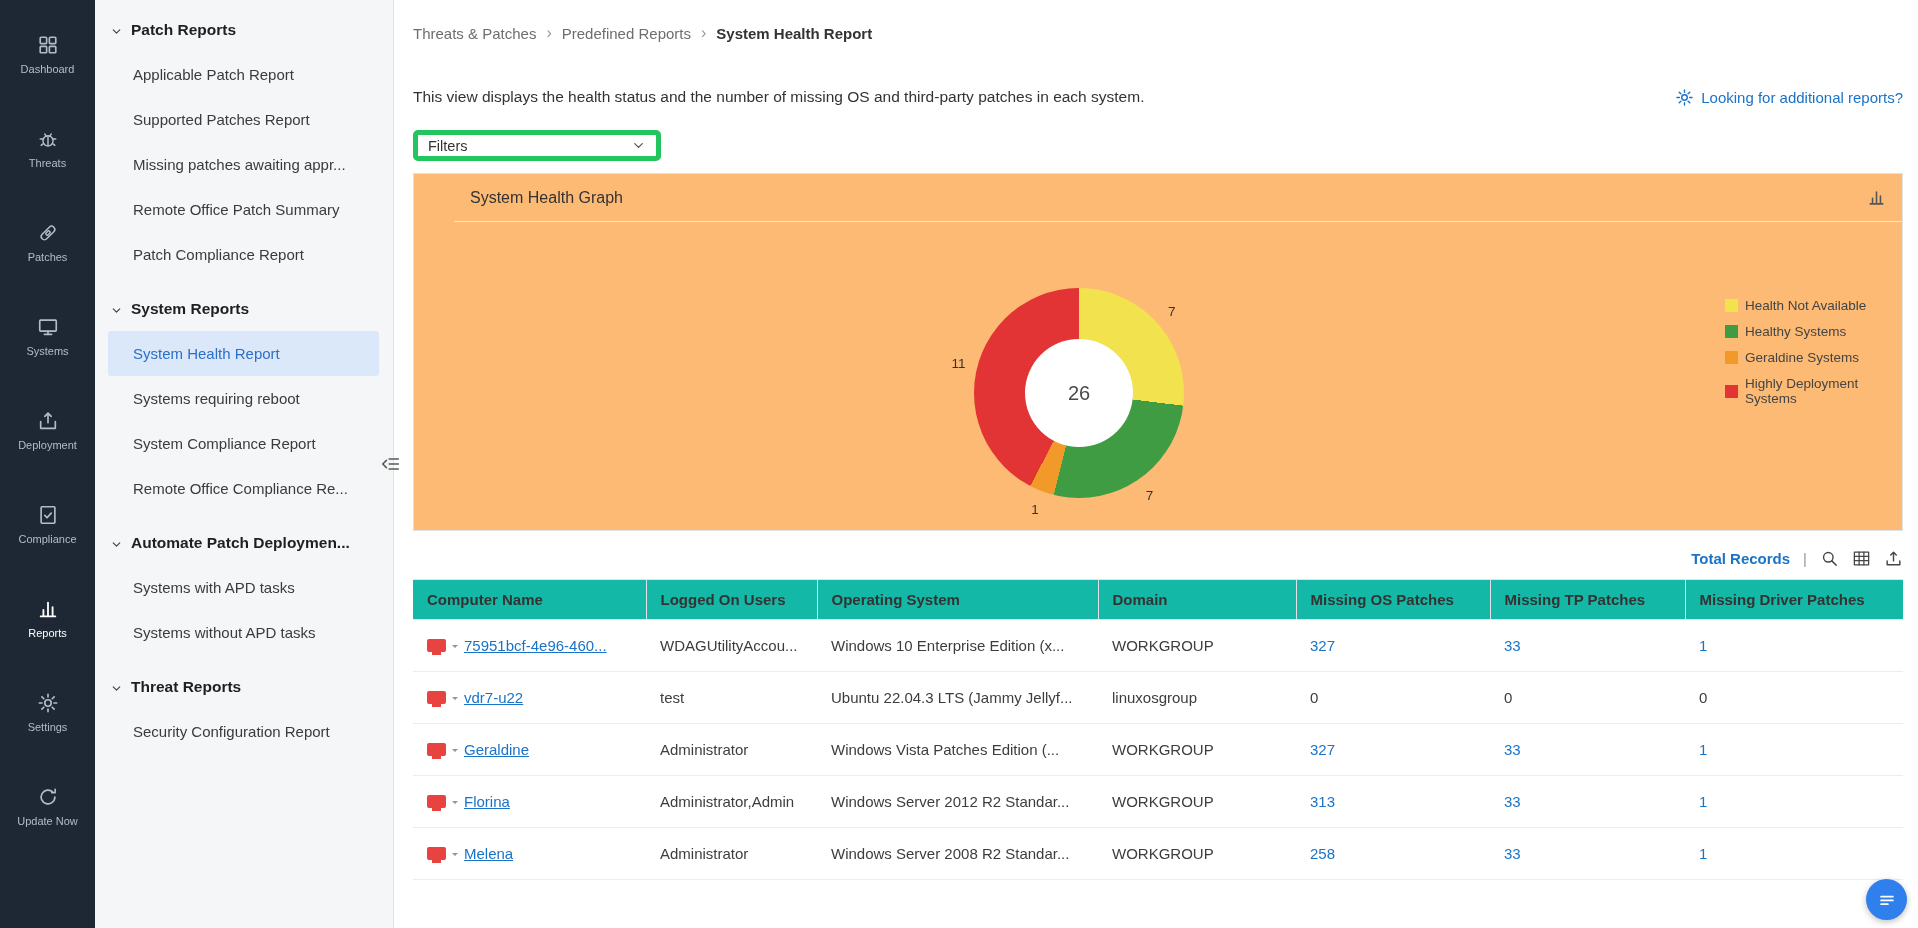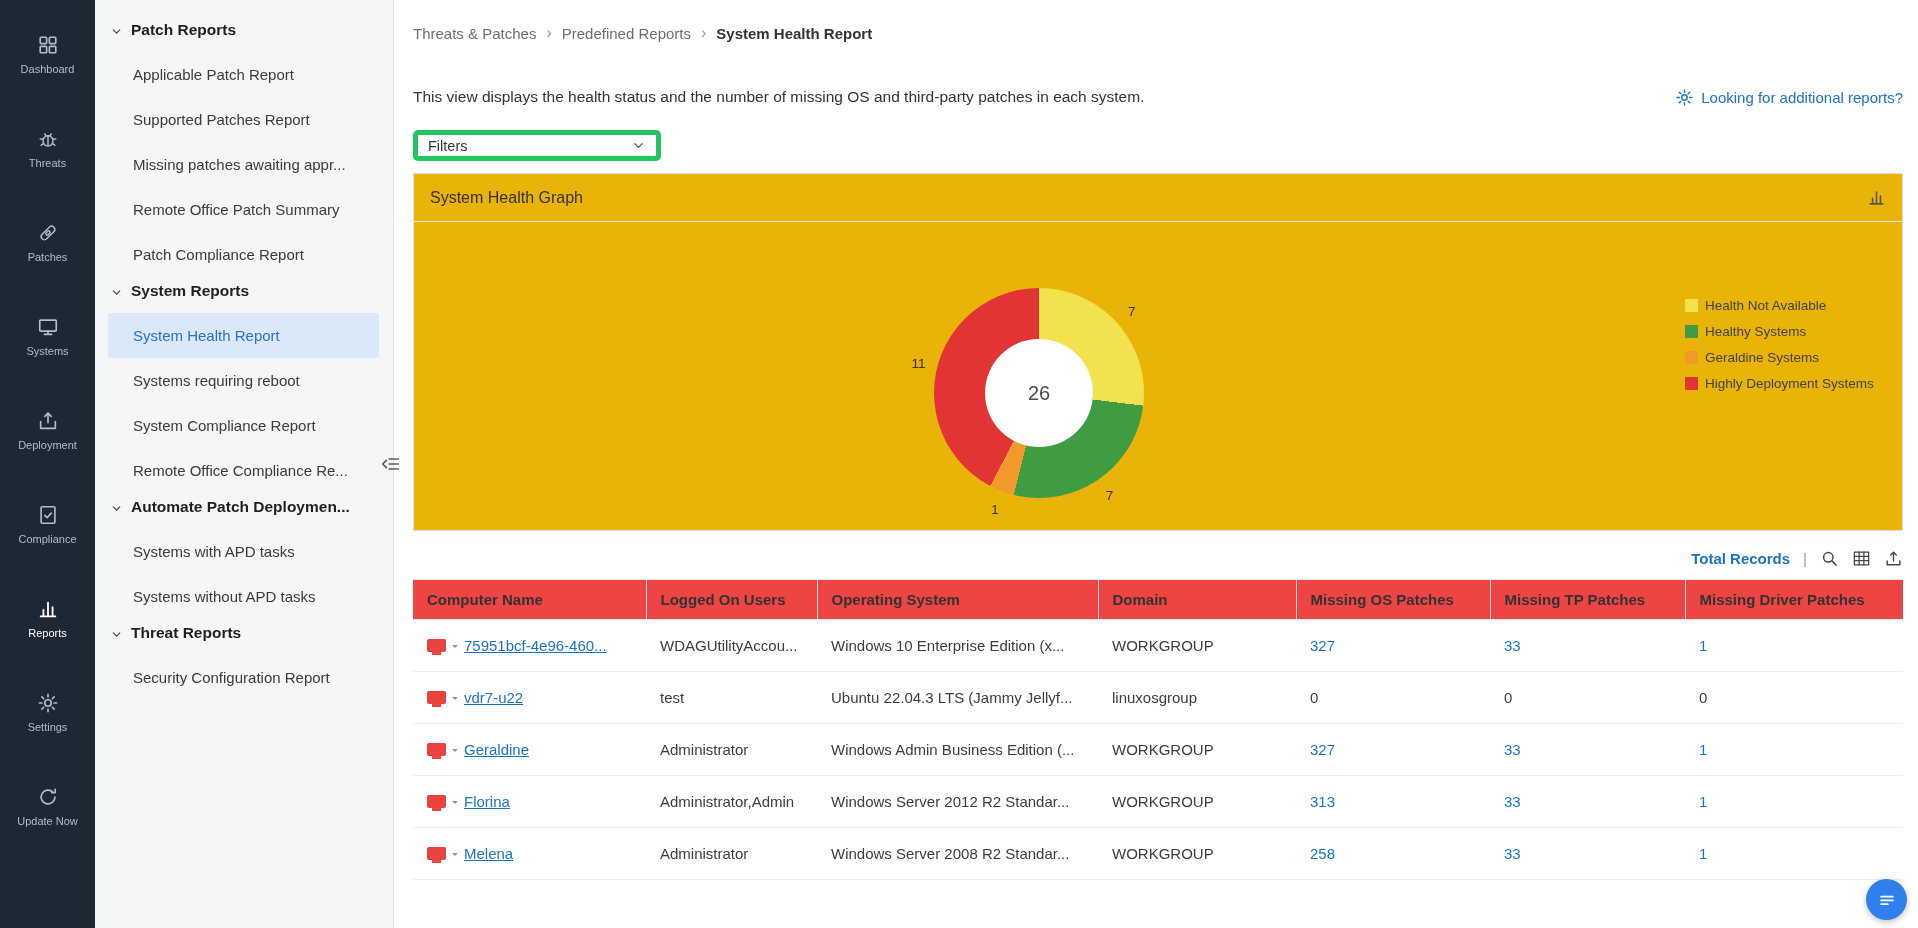--- a/index.html
+++ b/index.html
@@ -8,21 +8,21 @@
 
   
   .left-nav{position:absolute;left:0;top:0;width:95px;height:928px;background:#1d2834;display:flex;flex-direction:column;padding-top:8px;box-sizing:border-box;}
   .nav-item{height:94px;display:flex;flex-direction:column;align-items:center;justify-content:center;color:#b3bdc7;cursor:pointer;flex:none;}
   .nav-item .ico{width:22px;height:22px;}
   .nav-item .lbl{font-size:11px;margin-top:7px;text-align:center;line-height:1.15;max-width:88px;}
   .nav-item.active{color:#ffffff;}
 
   
   .sidebar{position:absolute;left:95px;top:0;width:299px;height:928px;background:#f5f6f7;border-right:1px solid #e2e2e2;padding-top:16px;box-sizing:border-box;overflow:hidden;}
-  .section{}
+  .section{margin-top:18px;}
   .section:first-child{margin-top:0;}
   .section-head{display:flex;align-items:center;gap:8px;padding-left:15px;height:28px;font-weight:bold;font-size:15.5px;color:#1f1f1f;cursor:pointer;margin-bottom:8px;}
   .section-head .chev{width:13px;height:13px;color:#444;flex:none;}
   .side-item{height:45px;display:flex;align-items:center;font-size:15px;color:#3b3b3b;cursor:pointer;margin:0 14px 0 13px;padding-left:25px;border-radius:3px;white-space:nowrap;overflow:hidden;}
   .side-item.selected{background:#dbe8f9;color:#2b6fc8;}
 
   .collapse-handle{position:absolute;left:380px;top:453px;width:22px;height:22px;color:#5a5a5a;cursor:pointer;z-index:6;}
 
   
   .main{position:absolute;left:394px;top:0;width:1524px;height:928px;box-sizing:border-box;padding:24px 15px 0 19px;overflow:hidden;background:#fff;}
@@ -32,41 +32,41 @@
   .crumb-sep{margin:0 10px;color:#9a9a9a;font-size:16px;}
 
   .desc-row{display:flex;justify-content:space-between;align-items:center;margin-top:44px;height:22px;}
   .desc{font-size:15.5px;color:#333;}
   .addl{display:flex;align-items:center;gap:7px;color:#1a73c7;font-size:15px;cursor:pointer;text-decoration:none;}
   .addl .ico{width:19px;height:19px;color:#1a73c7;}
 
   .filters-btn{margin-top:22px;width:248px;height:31px;border:5px solid #22c55e;border-radius:5px;background:#fff;display:flex;align-items:center;justify-content:space-between;padding:0 10px;font-size:14.5px;color:#333;cursor:pointer;box-sizing:border-box;font-family:inherit;}
   .filters-btn .chev{width:15px;height:15px;color:#555;}
 
-  .panel{margin-top:12px;border:1px solid #e1e1e1;background:#eab308;}
+  .panel{margin-top:12px;border:1px solid #e1e1e1;background:#fdba74;padding-left:40px;}
   .panel-head{height:47px;display:flex;align-items:center;justify-content:space-between;padding:0 16px;border-bottom:1px solid #eaeaea;font-size:16px;color:#333;}
   .panel-head .chart-ic{width:19px;height:19px;color:#555;cursor:pointer;}
   .panel-body{position:relative;height:308px;}
 
   .donut{position:absolute;left:520px;top:66px;width:210px;height:210px;border-radius:50%;}
   .donut::after{content:"";position:absolute;left:50%;top:50%;width:108px;height:108px;background:#fff;border-radius:50%;transform:translate(-50%,-50%);}
   .donut-center{position:absolute;left:50%;top:50%;transform:translate(-50%,-50%);font-size:20px;color:#4a4a4a;z-index:2;}
   .chart-label{position:absolute;font-size:13.5px;color:#333;transform:translate(-50%,-50%);}
 
   .legend{position:absolute;left:1271px;top:76px;}
   .legend-item{display:flex;align-items:center;gap:7px;margin-bottom:11px;font-size:13.5px;color:#444;}
   .swatch{width:13px;height:13px;flex:none;}
 
   .records-row{display:flex;align-items:center;justify-content:flex-end;gap:13px;margin-top:16px;height:22px;}
   .total-link{color:#1a73c7;font-size:15px;font-weight:bold;cursor:pointer;text-decoration:none;}
   .pipe{color:#999;font-size:15px;}
   .tool-icon{width:19px;height:19px;color:#454545;cursor:pointer;}
 
   table{width:1490px;border-collapse:collapse;table-layout:fixed;margin-top:10px;font-size:15px;}
-  thead th{background:#ef4444;height:40px;text-align:left;padding:0 14px;color:#333;font-weight:bold;border-top:1px solid #e2e5e7;border-bottom:1px solid #e2e5e7;border-right:1px solid #dfe2e5;white-space:nowrap;overflow:hidden;box-sizing:border-box;}
+  thead th{background:#14b8a6;height:40px;text-align:left;padding:0 14px;color:#333;font-weight:bold;border-top:1px solid #e2e5e7;border-bottom:1px solid #e2e5e7;border-right:1px solid #dfe2e5;white-space:nowrap;overflow:hidden;box-sizing:border-box;}
   thead th:last-child{border-right:none;}
   tbody td{height:52px;padding:0 14px;border-bottom:1px solid #ededed;color:#3d3d3d;white-space:nowrap;overflow:hidden;box-sizing:border-box;}
   a.cell-link{color:#1a73c7;text-decoration:none;cursor:pointer;}
   a.computer-link{text-decoration:underline;}
   .pc-wrap{display:flex;align-items:center;gap:6px;}
   .pc-icon{width:19px;height:13px;background:#e8433f;border-radius:2px;position:relative;flex:none;}
   .pc-icon::after{content:"";position:absolute;left:5px;top:13px;width:9px;height:2.5px;background:#e8433f;}
   .pc-caret{width:0;height:0;border:3.5px solid transparent;border-top-color:#8f969c;margin-top:5px;flex:none;}
 
   .fab{position:absolute;right:11px;bottom:8px;width:41px;height:41px;border-radius:50%;background:#2f80ed;display:flex;align-items:center;justify-content:center;box-shadow:0 2px 6px rgba(0,0,0,.25);cursor:pointer;z-index:10;}
@@ -345,21 +345,21 @@
           </tr>
           <tr>
             <td>
               <div class="pc-wrap">
                 <span class="pc-icon"></span>
                 <span class="pc-caret"></span>
                 <a class="cell-link computer-link">Geraldine</a>
               </div>
             </td>
             <td><span>Administrator</span></td>
-            <td><span>Windows Admin Business Edition (...</span></td>
+            <td><span>Windows Vista Patches Edition (...</span></td>
             <td><span>WORKGROUP</span></td>
             <td><a class="cell-link">327</a></td>
             <td><a class="cell-link">33</a></td>
             <td><a class="cell-link">1</a></td>
           </tr>
           <tr>
             <td>
               <div class="pc-wrap">
                 <span class="pc-icon"></span>
                 <span class="pc-caret"></span>

